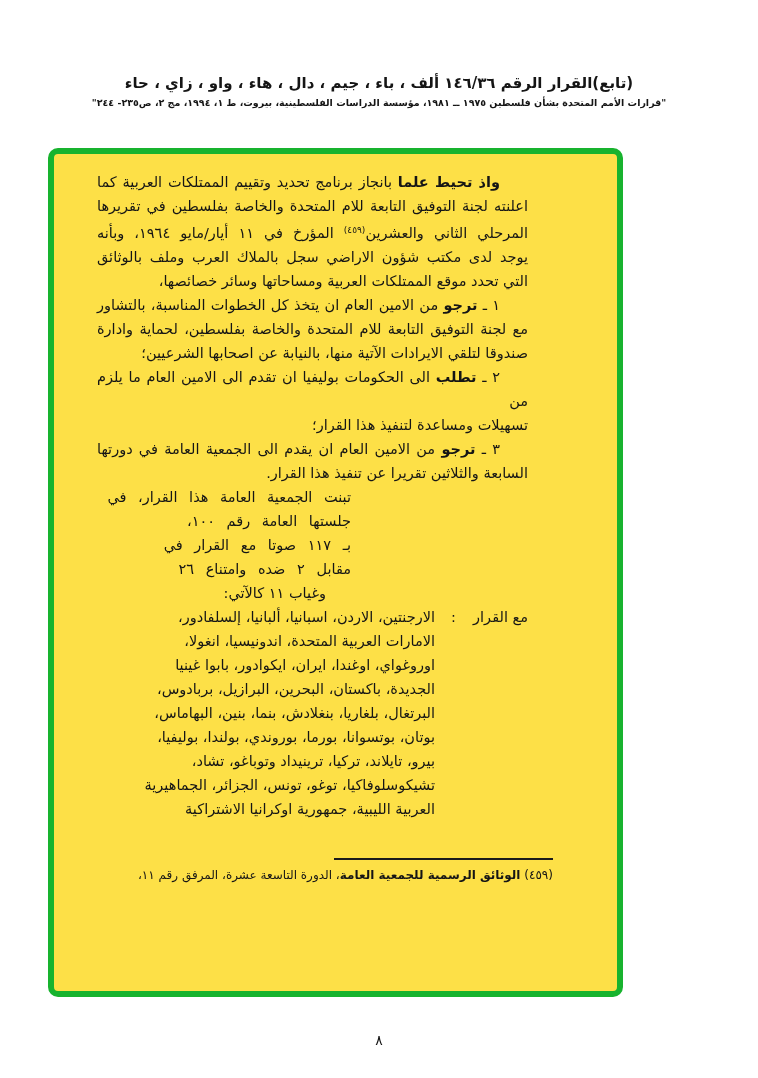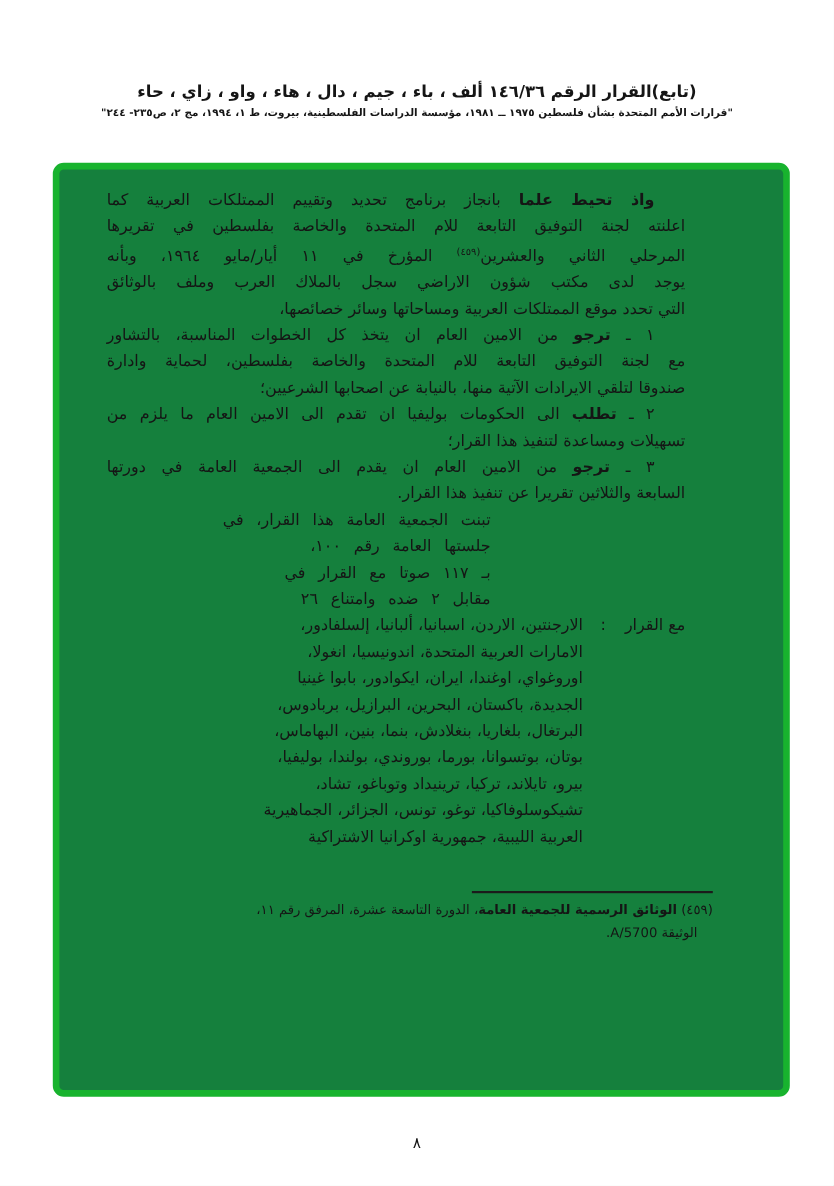--- a/index.html
+++ b/index.html
@@ -5,23 +5,23 @@
   html,body{margin:0;padding:0;background:#ffffff;}
   .page{
     position:relative;width:758px;height:1078px;background:#ffffff;
     direction:rtl;font-family:"DejaVu Sans",sans-serif;color:#151515;
     overflow:hidden;
   }
   .header{position:absolute;top:74px;left:0;right:0;text-align:center;}
   .h-title{font-size:15px;font-weight:bold;letter-spacing:0.2px;}
   .h-source{font-size:9.5px;font-weight:bold;margin-top:5px;}
   .frame{
-    position:absolute;left:48px;top:148px;width:670px;height:849px;
+    position:absolute;left:48px;top:148px;width:575px;height:849px;
     border:6px solid #18b32e;border-radius:10px;box-sizing:border-box;
-    background:#15803d;
+    background:#fde047;
   }
   .content{padding:16px 89px 0 43px;}
   .bline{font-size:14.5px;line-height:24px;text-align:justify;text-align-last:justify;}
   .bline.end{text-align-last:right;}
   .bline.ind{text-indent:28px;}
   .b{font-weight:bold;}
   .sup{font-size:9px;vertical-align:5px;letter-spacing:-0.5px;}
   .adoption{margin-left:0;margin-right:177px;}
   .aline{font-size:14.5px;line-height:24px;text-align:right;white-space:nowrap;}
   .aline.spread{word-spacing:7px;}
@@ -63,20 +63,21 @@
           <div class="bline end"><span>تسهيلات ومساعدة لتنفيذ هذا القرار؛</span></div>
           <div class="bline ind"><span>٣ ـ </span><span class="b">ترجو</span><span> من الامين العام ان يقدم الى الجمعية العامة في دورتها</span></div>
           <div class="bline end"><span>السابعة والثلاثين تقريرا عن تنفيذ هذا القرار.</span></div>
         </div>
 
       <div id="adoption-lines" class="adoption">
           <div class="aline spread">تبنت الجمعية العامة هذا القرار، في</div>
           <div class="aline spread">جلستها العامة رقم ١٠٠،</div>
           <div class="aline spread">بـ ١١٧ صوتا مع القرار في</div>
           <div class="aline spread">مقابل ٢ ضده وامتناع ٢٦</div>
+          <div class="aline ind2">وغياب ١١ كالآتي:</div>
         </div>
 
       <div class="vote-row">
         <div class="vote-label">
           <span>مع القرار</span>
           <span>:</span>
         </div>
         <div id="vote-lines" class="vote-lines">
             <div class="vline">الارجنتين، الاردن، اسبانيا، ألبانيا، إلسلفادور،</div>
             <div class="vline">الامارات العربية المتحدة، اندونيسيا، انغولا،</div>
@@ -86,20 +87,19 @@
             <div class="vline">بوتان، بوتسوانا، بورما، بوروندي، بولندا، بوليفيا،</div>
             <div class="vline">بيرو، تايلاند، تركيا، ترينيداد وتوباغو، تشاد،</div>
             <div class="vline">تشيكوسلوفاكيا، توغو، تونس، الجزائر، الجماهيرية</div>
             <div class="vline">العربية الليبية، جمهورية اوكرانيا الاشتراكية</div>
           </div>
       </div>
 
       <div class="footnote">
         <div class="fn-divider"></div>
         <div id="fn-line1" class="fn-line"><span>(٤٥٩) </span><span class="b">الوثائق الرسمية للجمعية العامة</span><span>، الدورة التاسعة عشرة، المرفق رقم ١١،</span></div>
-        <div class="fn-line fn-line2">الوثيقة A/5700.</div>
       </div>
 
     </div>
   </div>
 
   <div class="page-num">٨</div>
 </div>
 
 </body></html>

